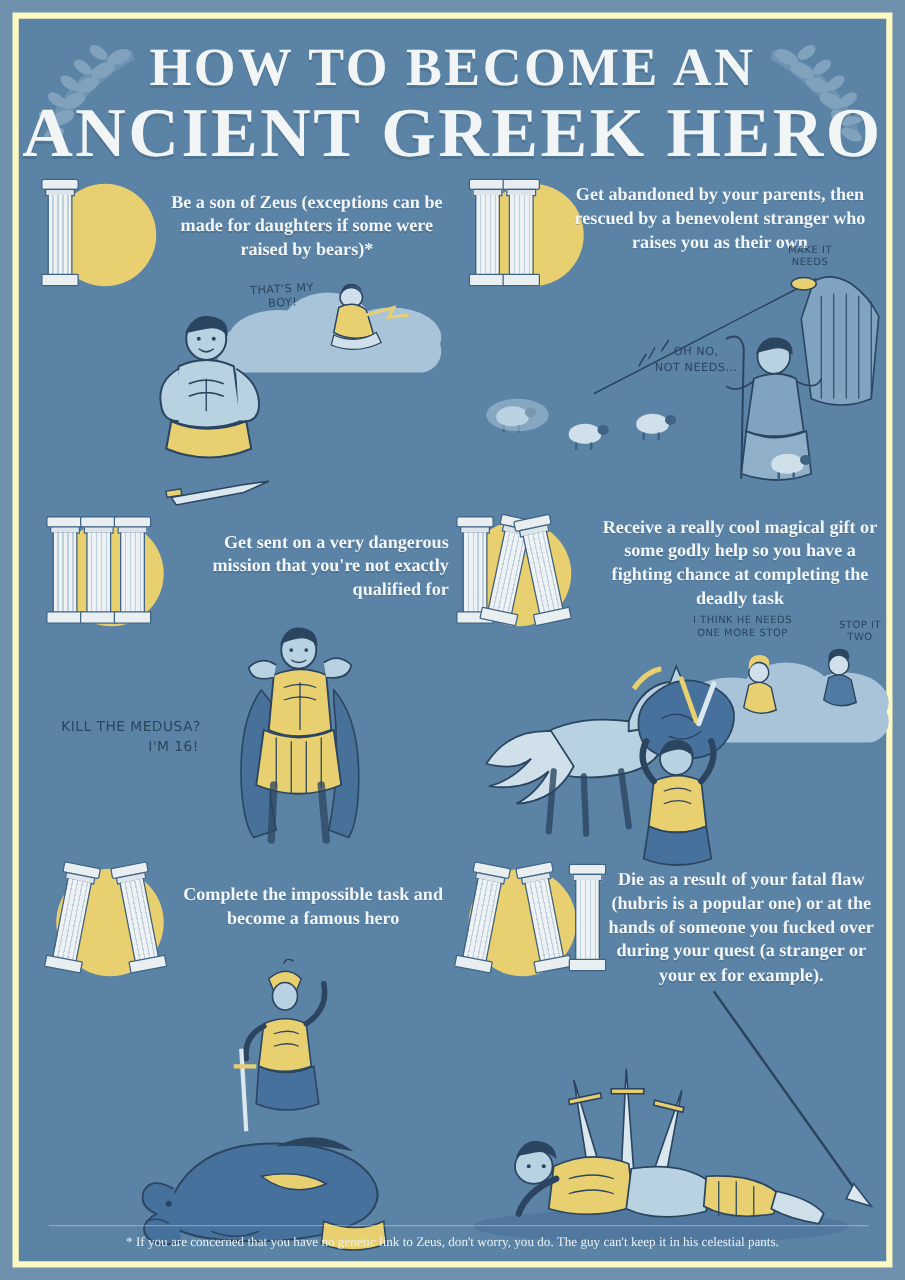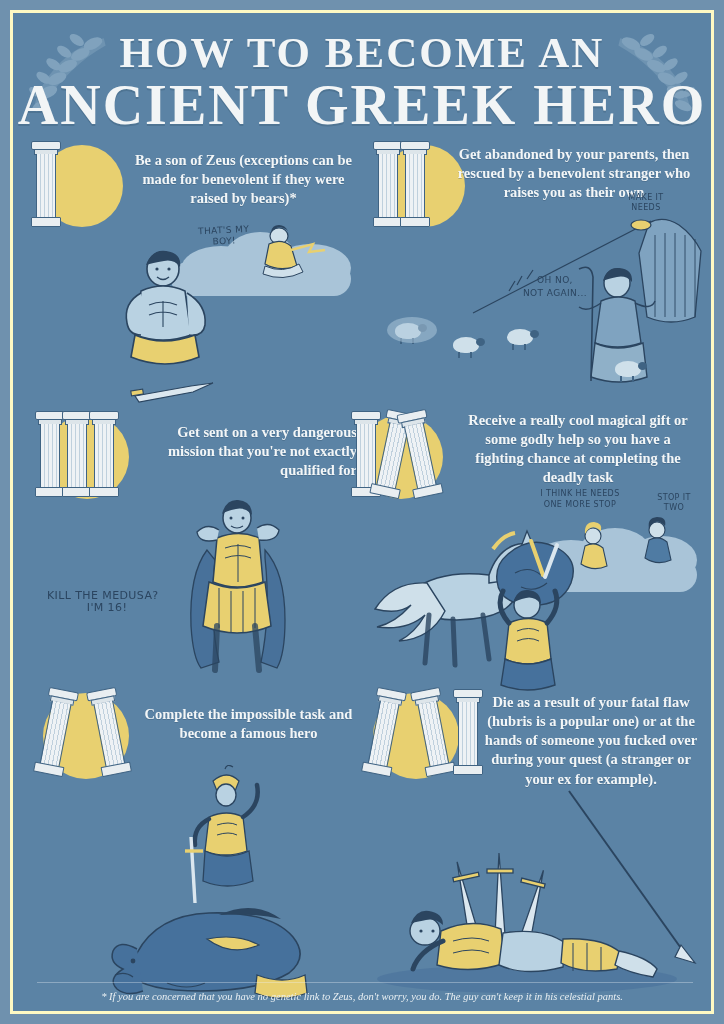--- a/index.html
+++ b/index.html
@@ -12,21 +12,21 @@
     position: relative;
     overflow: hidden;
     font-family: "Liberation Serif", serif;
     color: #eef2f4;
   }
   .poster {
     position: absolute;
     left: 10px; top: 10px;
     width: 704px; height: 1004px;
     background: #5b83a5;
-    border: 3px solid #fef9c3;
+    border: 5px solid #fef9c3;
   }
   
   .title-block {
     position: absolute;
     left: 0; top: 18px;
     width: 100%;
     text-align: center;
   }
   .title-line {
     font-family: "Liberation Serif", serif;
@@ -145,21 +145,20 @@
   }
 
   .footnote {
     position: absolute;
     left: 0; bottom: 9px;
     width: 100%;
     text-align: center;
     font-family: "Liberation Serif", serif;
     font-size: 10.5px;
     color: #eaf0f3;
-    font-style: italic;
   }
   .rule {
     position: absolute;
     left: 24px; bottom: 28px;
     width: 656px; height: 1px;
     background: rgba(235,242,246,0.35);
   }
 </style>
 </head>
 <body>
@@ -212,21 +211,21 @@
   <div class="step" style="left:8px; top:120px; width:340px; height:270px;">
     <div class="sun" style="left:20px; top:12px; width:82px; height:82px;"></div>
     <div class="columns" style="left:14px; top:8px;">
       <div class="col">
           <div class="cap"></div>
           <div class="cap2"></div>
           <div class="shaft"></div>
           <div class="base"></div>
         </div>
     </div>
-    <div class="caption" style="left:110px; top:18px; width:225px;">Be a son of Zeus (exceptions can be made for benevolent if they were raised by bears)*</div>
+    <div class="caption" style="left:110px; top:18px; width:225px;">Be a son of Zeus (exceptions can be made for daughters if some were raised by bears)*</div>
 
     <div class="art" style="left:150px; top:85px; width:190px; height:90px;">
       <div class="cloud" style="left:10px; top:28px; width:80px; height:46px;"></div>
       <div class="cloud" style="left:52px; top:14px; width:74px; height:58px;"></div>
       <div class="cloud" style="left:100px; top:26px; width:80px; height:48px;"></div>
       <div class="cloud" style="left:0px; top:44px; width:180px; height:34px; border-radius:22px;"></div>
       <svg viewBox="0 0 190 90" style="position:absolute;left:0;top:0;width:190px;height:90px;">
 
         <g>
           <ellipse cx="108" cy="18" rx="9" ry="8" fill="#cfe0ea" stroke="#2b4560" stroke-width="1.2"></ellipse>
@@ -285,21 +284,21 @@
       <path d="M190 30 v82 M200 28 v84 M210 28 v84 M220 30 v82 M230 34 v78" stroke="#2b4560" stroke-width=".9" fill="none"></path>
       <path d="M8 108 L186 16" stroke="#2b4560" stroke-width="1.2" fill="none"></path>
       <g stroke="#2b4560" stroke-width="1.2" fill="none">
         <path d="M44 86 l6 -10 M52 80 l5 -9 M62 74 l6 -9"></path>
       </g>
       <ellipse cx="176" cy="20" rx="10" ry="5" fill="#e8d070" stroke="#2b4560" stroke-width="1.2"></ellipse>
     </svg>
     <div class="hand" style="left:248px; top:60px; width:66px; font-size:8px;">MAKE IT NEEDS</div>
 
     <div class="hand" style="left:150px; top:142px; width:80px;">OH NO,</div>
-    <div class="hand" style="left:150px; top:155px; width:80px;">NOT AGAIN...</div>
+    <div class="hand" style="left:150px; top:155px; width:80px;">NOT NEEDS...</div>
 
     <svg class="art" style="left:200px; top:130px; width:120px; height:130px;" viewBox="0 0 120 130">
       <ellipse cx="52" cy="20" rx="13" ry="14" fill="#b9d2e2" stroke="#2b4560" stroke-width="1.4"></ellipse>
       <path d="M38 18 q4 -14 16 -13 q14 1 13 14 q-6 -7 -15 -5 q-10 2 -14 4z" fill="#2b4560"></path>
       <path d="M36 38 q18 -8 34 0 l6 42 q-24 8 -46 0z" fill="#7fa3c0" stroke="#2b4560" stroke-width="1.4"></path>
       <path d="M36 40 q-14 10 -22 4" fill="none" stroke="#2b4560" stroke-width="1.4"></path>
       <path d="M70 40 q16 8 20 -2" fill="none" stroke="#2b4560" stroke-width="1.4"></path>
       <path d="M30 80 q22 10 48 0 l4 34 q-28 10 -56 0z" fill="#8fb0c8" stroke="#2b4560" stroke-width="1.4"></path>
       <path d="M14 6 q12 -6 14 8 l-2 104" fill="none" stroke="#2b4560" stroke-width="1.6"></path>
     </svg>
@@ -340,22 +339,22 @@
         </div>
       <div class="col">
           <div class="cap"></div>
           <div class="cap2"></div>
           <div class="shaft"></div>
           <div class="base"></div>
         </div>
     </div>
     <div class="caption" style="left:118px; top:22px; width:218px;text-align:right;">Get sent on a very dangerous mission that you're not exactly qualified for</div>
 
-    <div class="hand big" style="left:26px; top:188px; width:122px; text-align:left;">KILL THE MEDUSA?</div>
-    <div class="hand big" style="left:36px; top:200px; width:100px; text-align:center;">I'M 16!</div>
+    <div class="hand big" style="left:26px; top:172px; width:122px; text-align:left;">KILL THE MEDUSA?</div>
+    <div class="hand big" style="left:36px; top:188px; width:100px; text-align:right;">I'M 16!</div>
 
     <svg class="art" style="left:150px; top:95px; width:150px; height:185px;" viewBox="0 0 150 185">
 
       <path d="M36 54 q-18 24 -16 76 q2 32 10 42 l18 -6 q-10 -44 -4 -102z" fill="#48719a" stroke="#2b4560" stroke-width="1.3"></path>
       <path d="M94 54 q20 22 20 70 q0 34 -8 48 l-16 -6 q10 -48 4 -104z" fill="#48719a" stroke="#2b4560" stroke-width="1.3"></path>
 
       <ellipse cx="66" cy="22" rx="14" ry="15" fill="#b9d2e2" stroke="#2b4560" stroke-width="1.5"></ellipse>
       <path d="M51 18 q4 -15 16 -14 q14 1 14 15 q-7 -8 -16 -6 q-10 2 -14 5z" fill="#2b4560"></path>
       <circle cx="60" cy="22" r="1.5" fill="#2b4560"></circle>
         <circle cx="72" cy="22" r="1.5" fill="#2b4560"></circle>
@@ -367,21 +366,21 @@
       <path d="M46 44 q-18 4 -20 -8 q10 -10 22 -2" fill="#b9d2e2" stroke="#2b4560" stroke-width="1.4"></path>
       <path d="M88 44 q18 2 20 -10 q-10 -10 -22 -2" fill="#b9d2e2" stroke="#2b4560" stroke-width="1.4"></path>
 
       <path d="M38 86 q28 12 56 0 l6 44 q-34 14 -68 0z" fill="#e8d070" stroke="#2b4560" stroke-width="1.5"></path>
       <path d="M48 92 v40 M60 95 v42 M72 95 v42 M84 92 v40" stroke="#2b4560" stroke-width="1" fill="none"></path>
 
       <path d="M46 130 l-2 44 M84 130 l4 44" stroke="#2b4560" stroke-width="6" fill="none" stroke-linecap="round" opacity=".75"></path>
     </svg>
   </div>
 
-  <div class="step" style="left:328px; top:388px; width:356px; height:290px;">
+  <div class="step" style="left:340px; top:388px; width:356px; height:290px;">
     <div class="sun" style="left:18px; top:14px; width:84px; height:84px;"></div>
     <div class="columns" style="left:14px; top:10px;">
       <div class="col">
           <div class="cap"></div>
           <div class="cap2"></div>
           <div class="shaft"></div>
           <div class="base"></div>
         </div>
       <div class="col" style="transform:rotate(12deg);">
           <div class="cap"></div>

